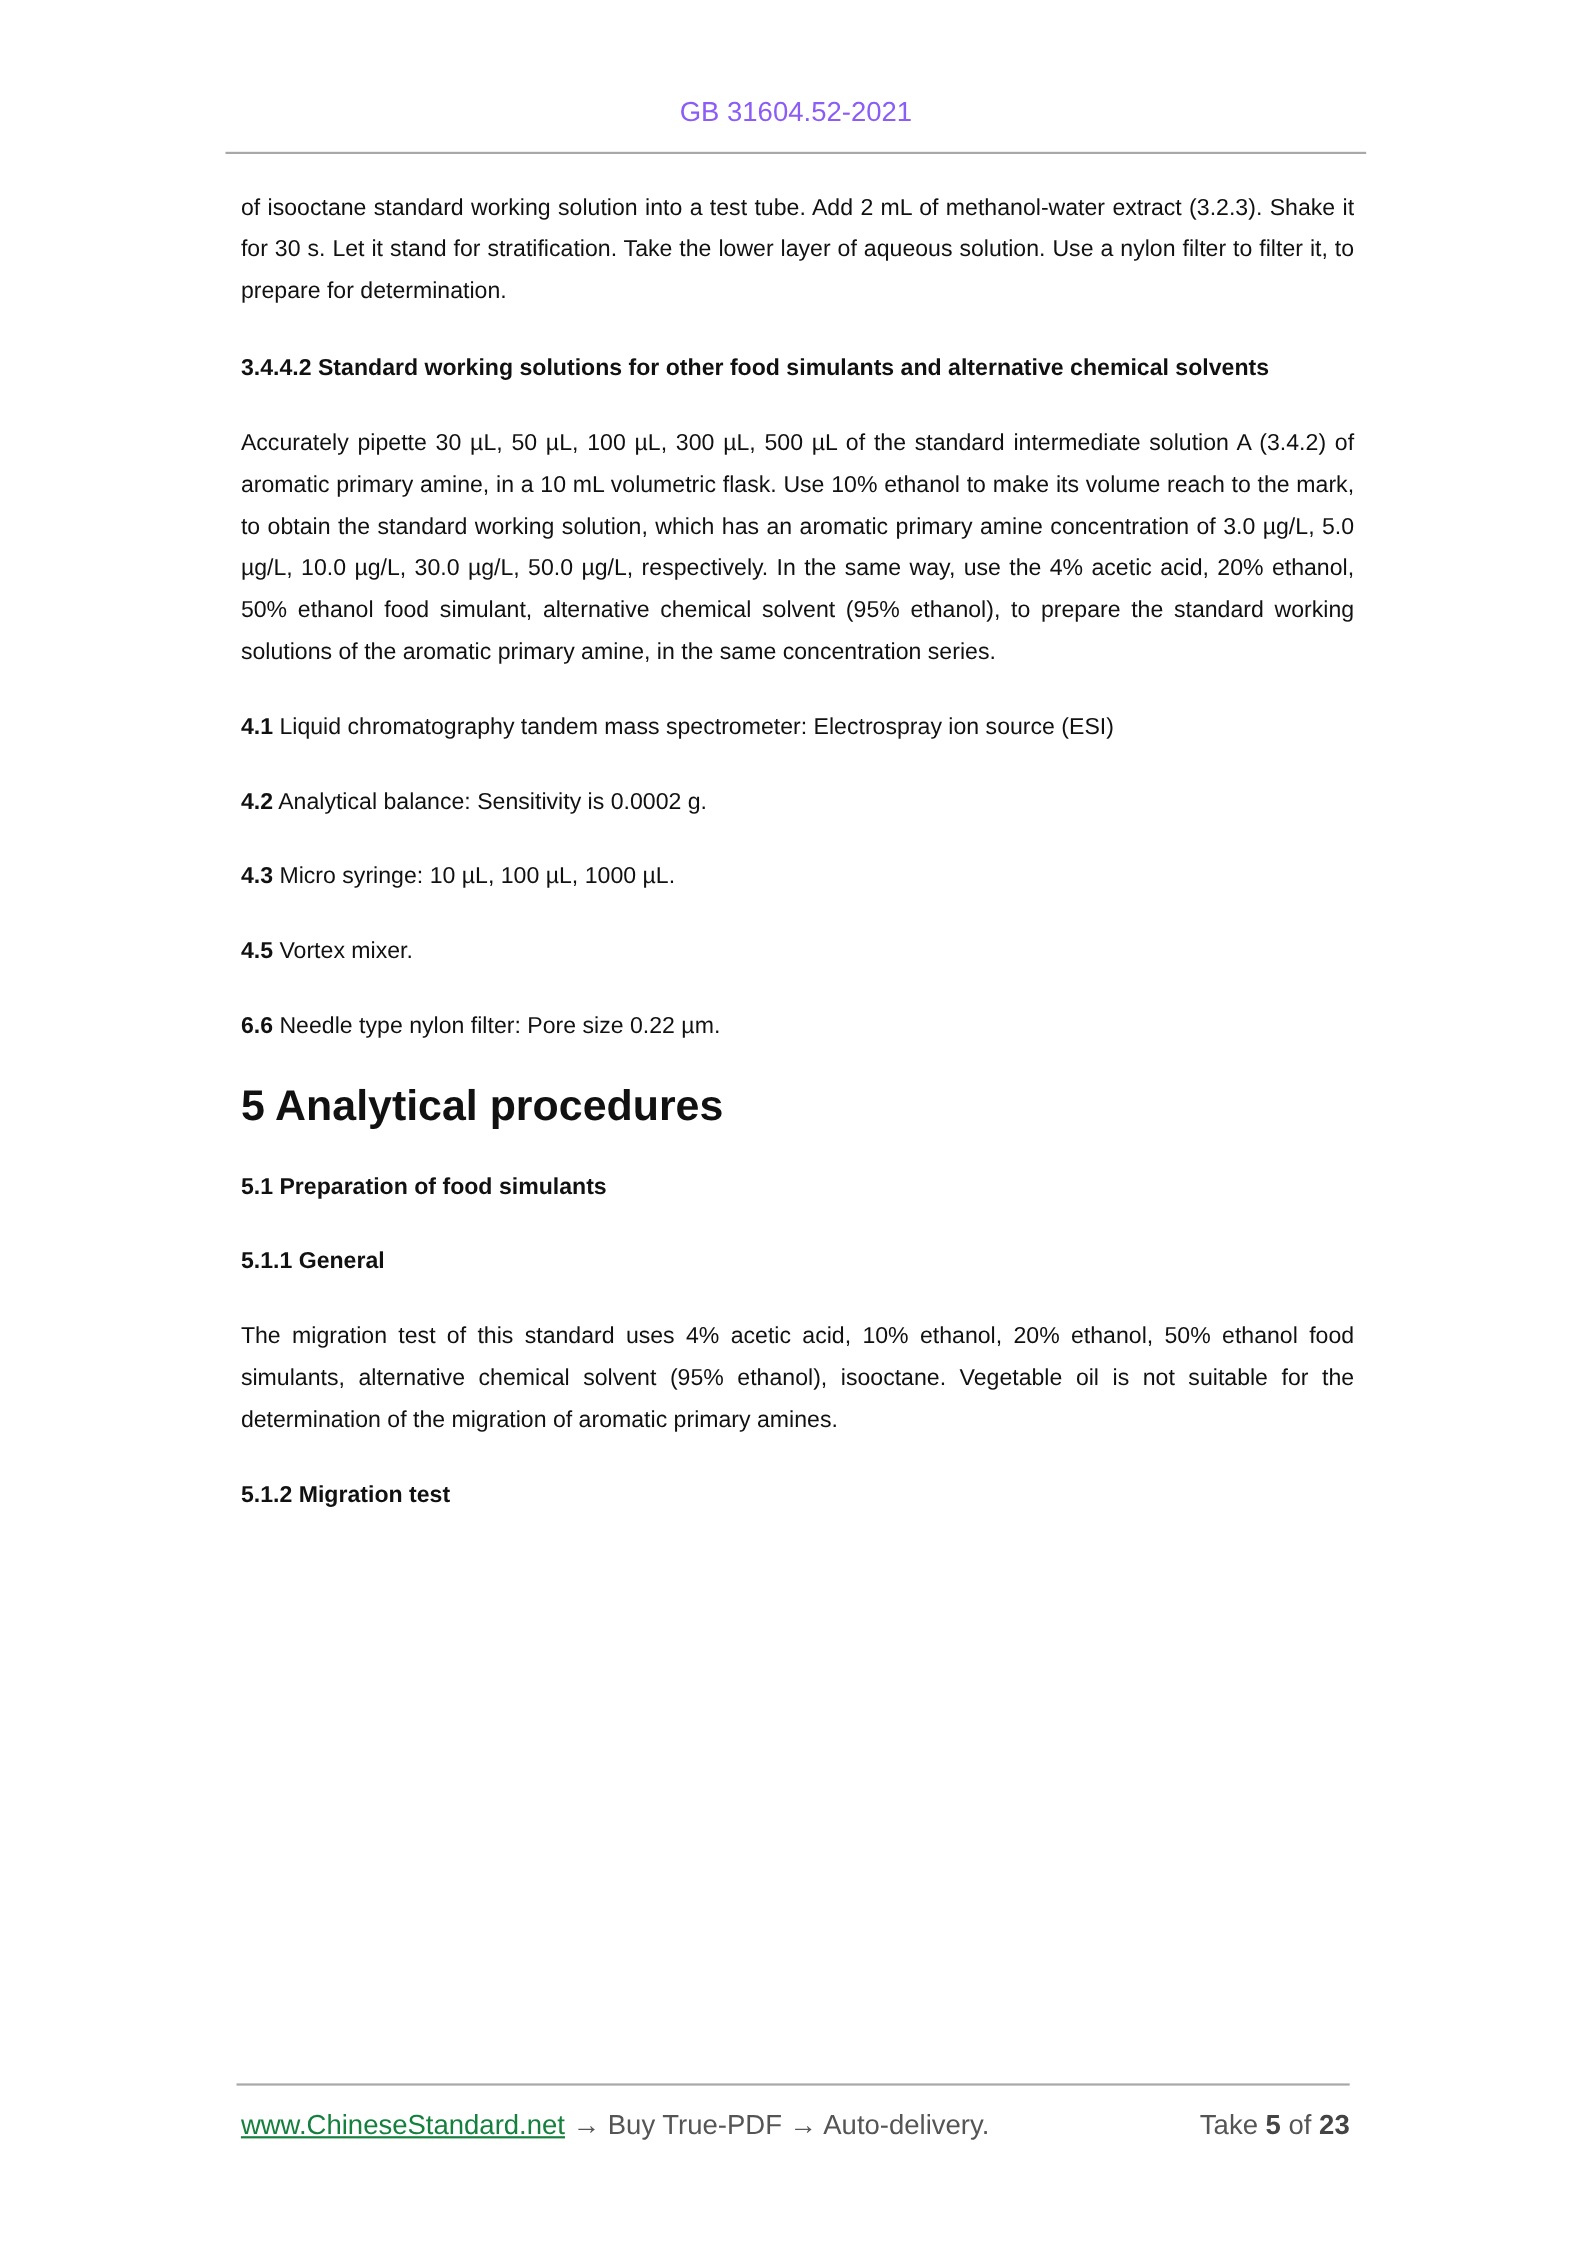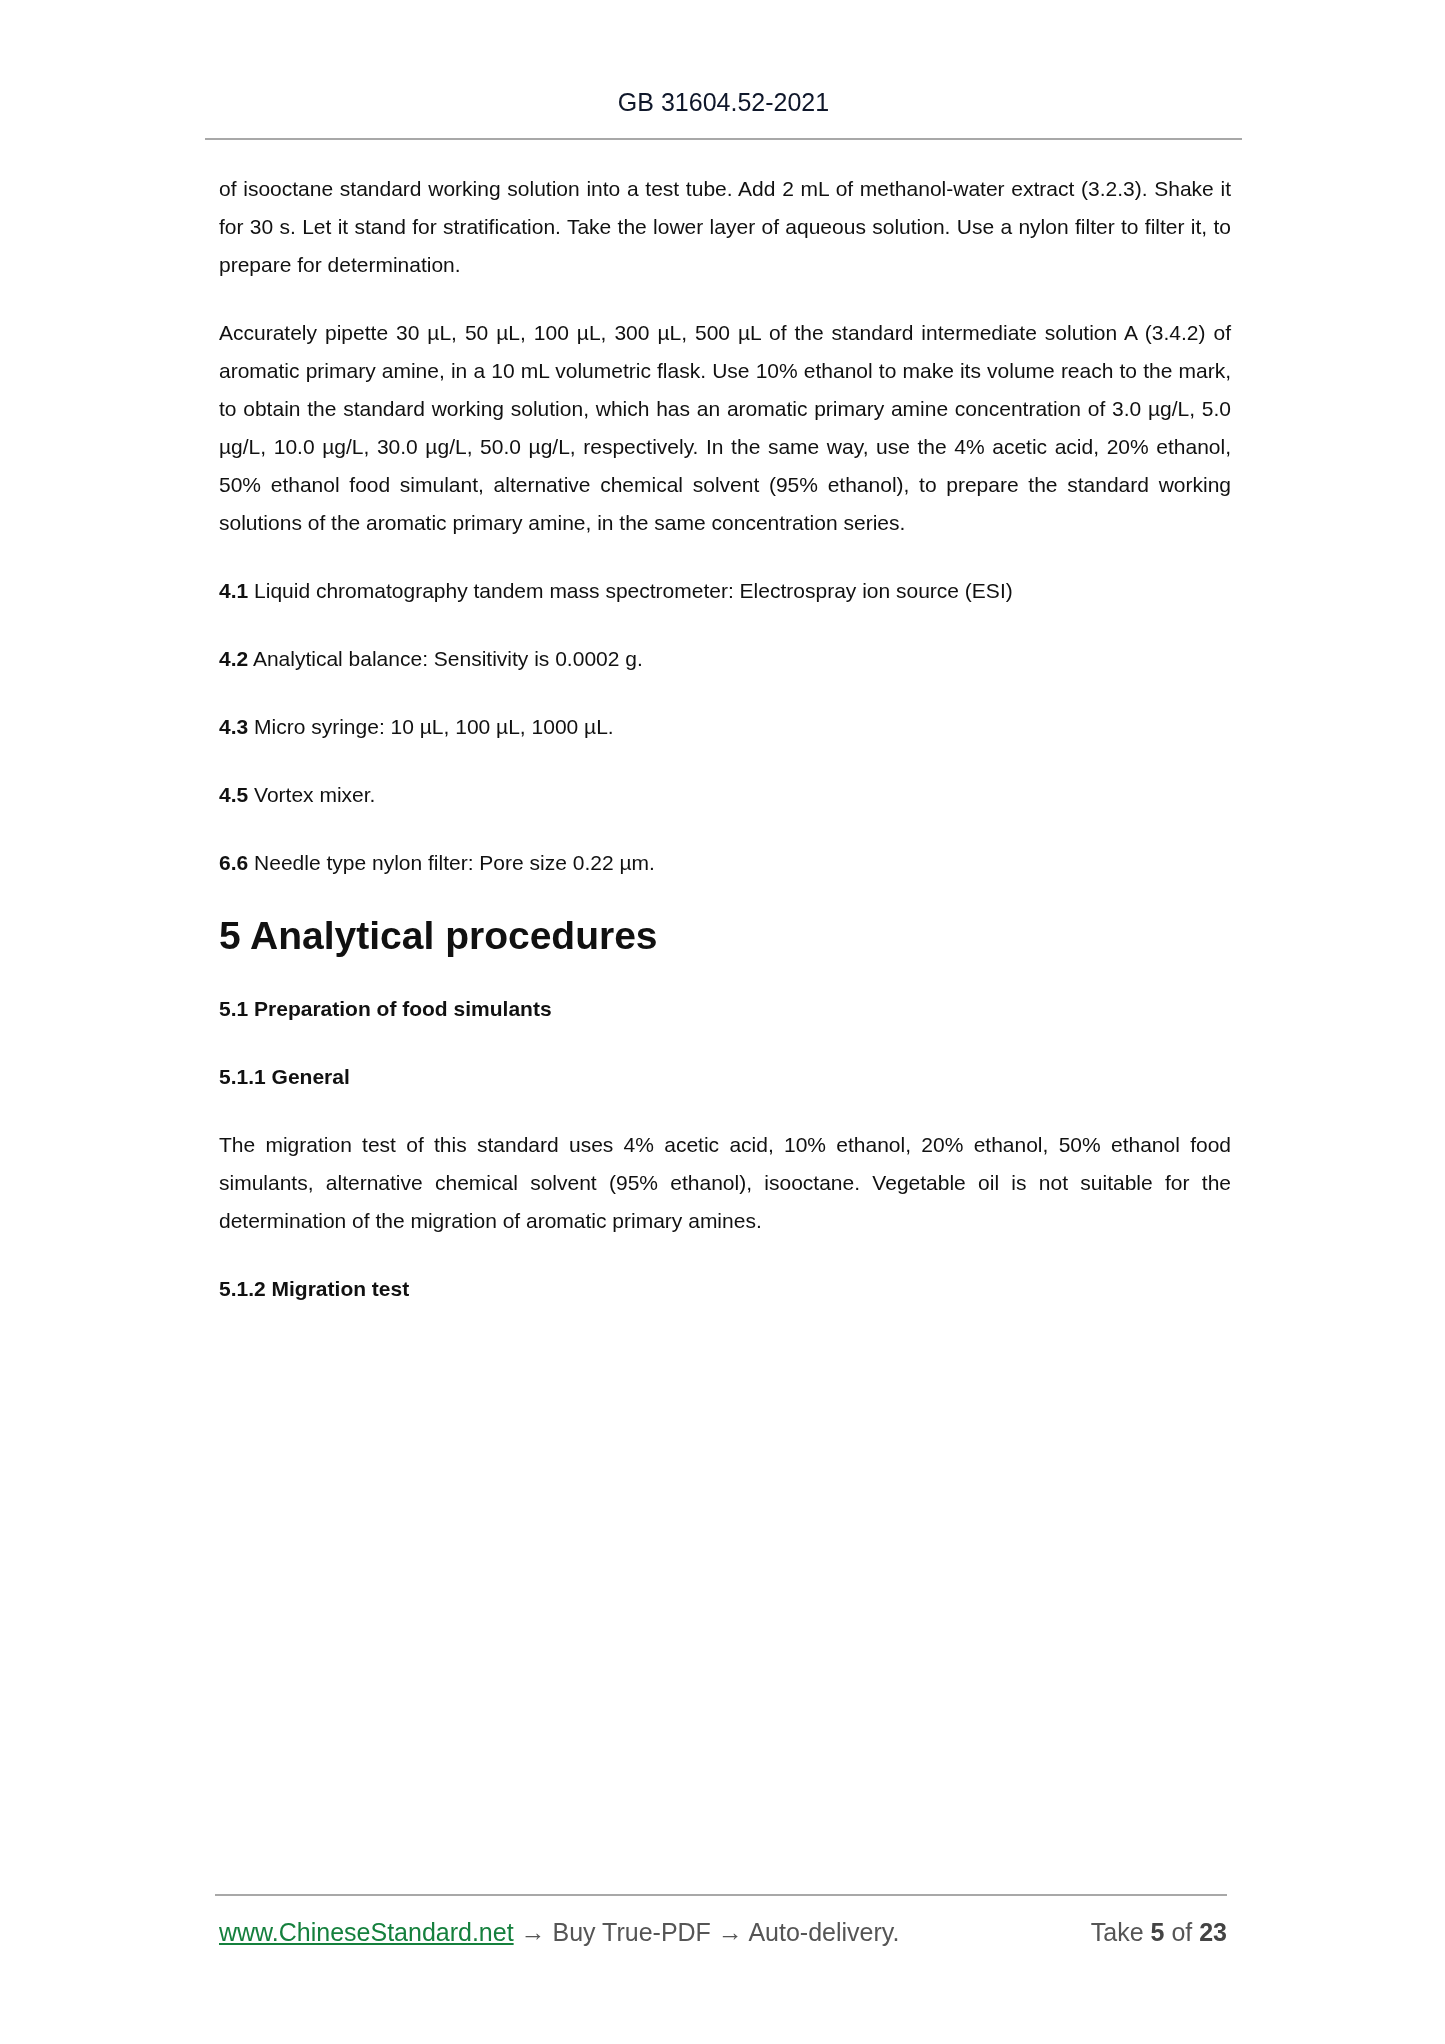--- a/index.html
+++ b/index.html
@@ -2,21 +2,21 @@
 <html><head>
 <meta charset="utf-8">
 <style>
   html, body { margin: 0; padding: 0; background: #ffffff; }
   body {
     width: 1445px; height: 2044px; position: relative; overflow: hidden;
     font-family: "Liberation Sans", sans-serif; color: #111111;
   }
   .page-header {
     position: absolute; left: 205px; top: 88px; width: 1037px;
-    text-align: center; font-size: 25px; color: #0f172a;
+    text-align: center; font-size: 25px; color: #8b5cf6;
   }
   .header-rule {
     position: absolute; left: 205px; top: 138px; width: 1037px; height: 0;
     border-top: 2px solid #a8a8a8;
   }
   .content {
     position: absolute; left: 219px; top: 170px; width: 1012px;
   }
   .para {
     font-size: 21px; line-height: 38px; text-align: justify; margin: 0;
@@ -39,20 +39,21 @@
 </style>
 </head>
 <body>
 
 <div class="page-header">GB 31604.52-2021</div>
 <div class="header-rule"></div>
 
 <div class="content">
   <p class="para">of isooctane standard working solution into a test tube. Add 2 mL of methanol-water extract (3.2.3). Shake it for 30 s. Let it stand for stratification. Take the lower layer of aqueous solution. Use a nylon filter to filter it, to prepare for determination.</p>
 
+  <p class="para h3" style="margin-top:32px;">3.4.4.2 Standard working solutions for other food simulants and alternative chemical solvents</p>
 
   <p class="para" style="margin-top:30px;">Accurately pipette 30 µL, 50 µL, 100 µL, 300 µL, 500 µL of the standard intermediate solution A (3.4.2) of aromatic primary amine, in a 10 mL volumetric flask. Use 10% ethanol to make its volume reach to the mark, to obtain the standard working solution, which has an aromatic primary amine concentration of 3.0 µg/L, 5.0 µg/L, 10.0 µg/L, 30.0 µg/L, 50.0 µg/L, respectively. In the same way, use the 4% acetic acid, 20% ethanol, 50% ethanol food simulant, alternative chemical solvent (95% ethanol), to prepare the standard working solutions of the aromatic primary amine, in the same concentration series.</p>
 
 
   <p class="para" style="margin-top:30px;"><span class="num">4.1</span><span> Liquid chromatography tandem mass spectrometer: Electrospray ion source (ESI)</span></p>
   <p class="para" style="margin-top:30px;"><span class="num">4.2</span><span> Analytical balance: Sensitivity is 0.0002 g.</span></p>
   <p class="para" style="margin-top:30px;"><span class="num">4.3</span><span> Micro syringe: 10 µL, 100 µL, 1000 µL.</span></p>
   <p class="para" style="margin-top:30px;"><span class="num">4.5</span><span> Vortex mixer.</span></p>
   <p class="para" style="margin-top:30px;"><span class="num">6.6</span><span> Needle type nylon filter: Pore size 0.22 µm.</span></p>
 

